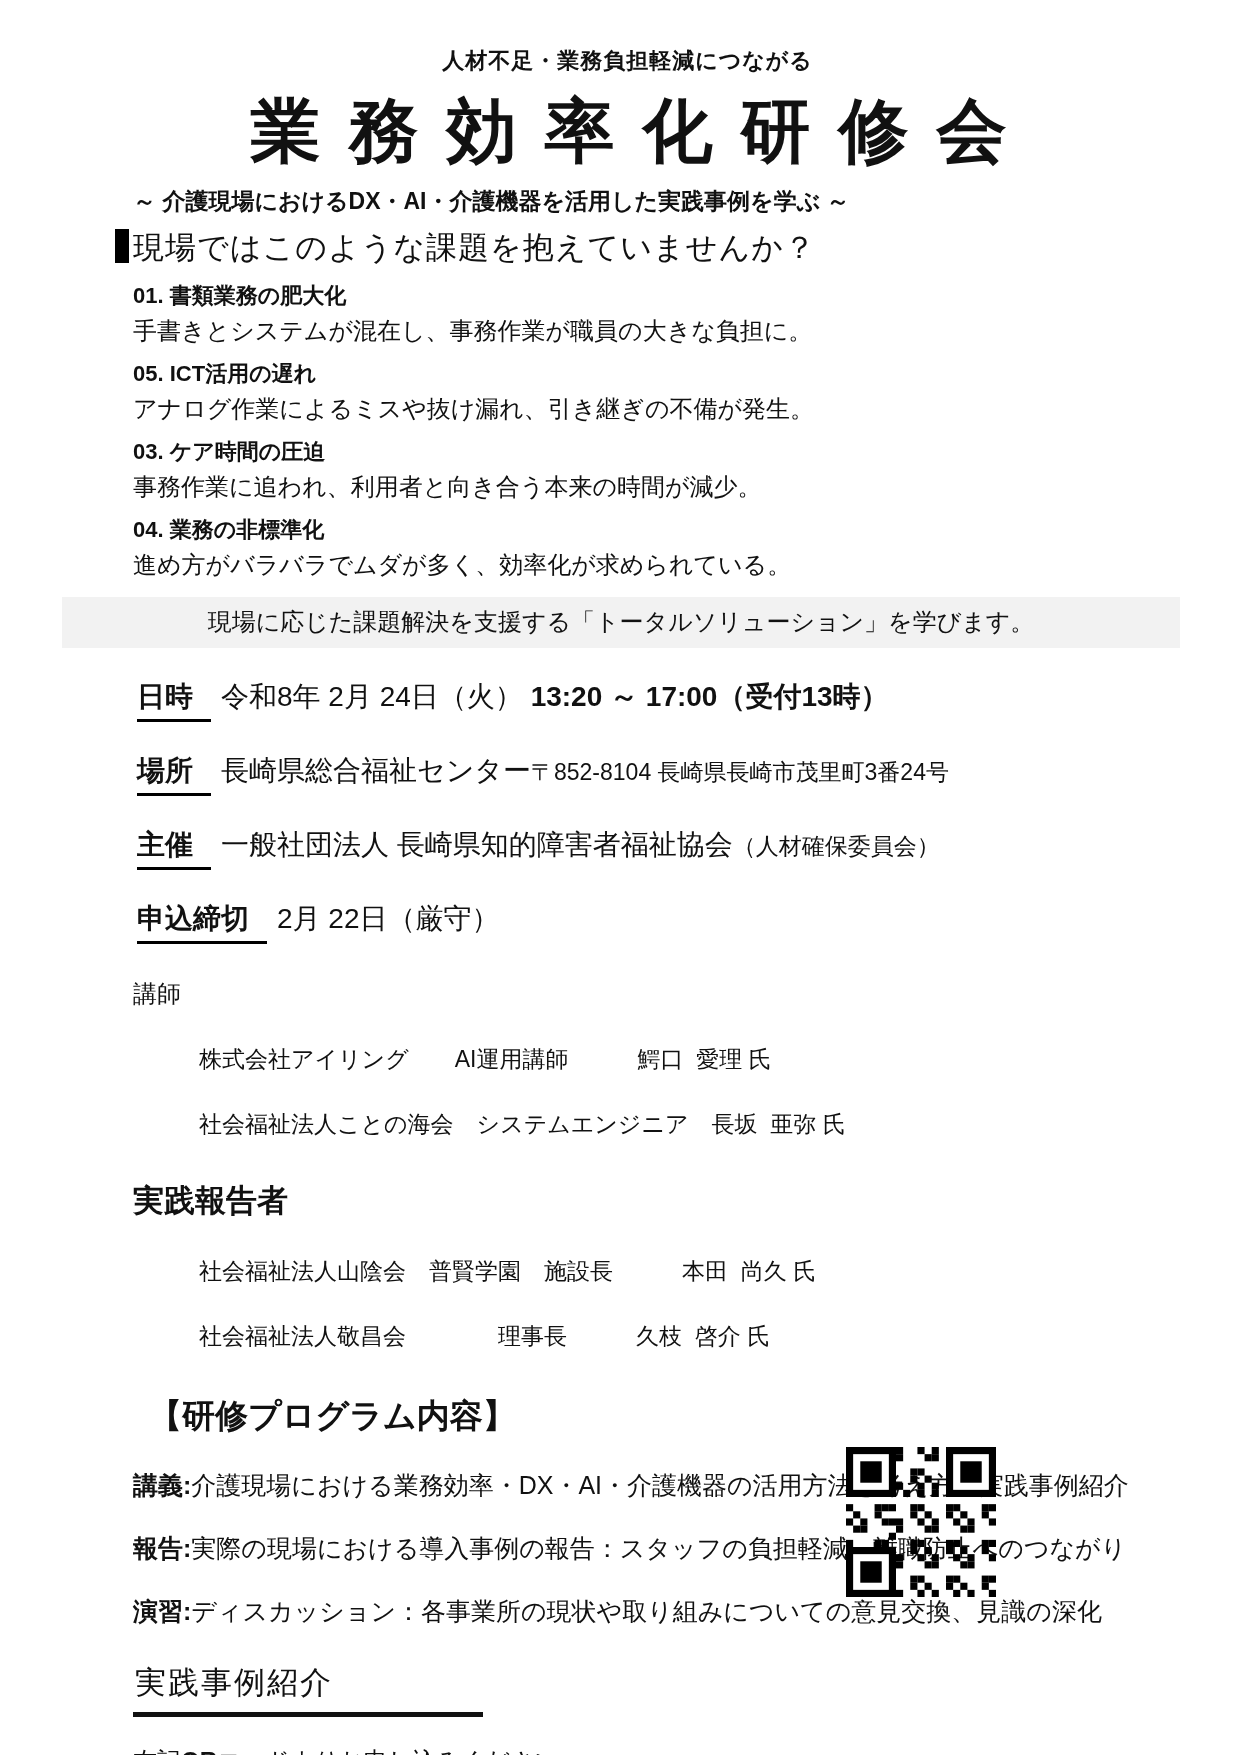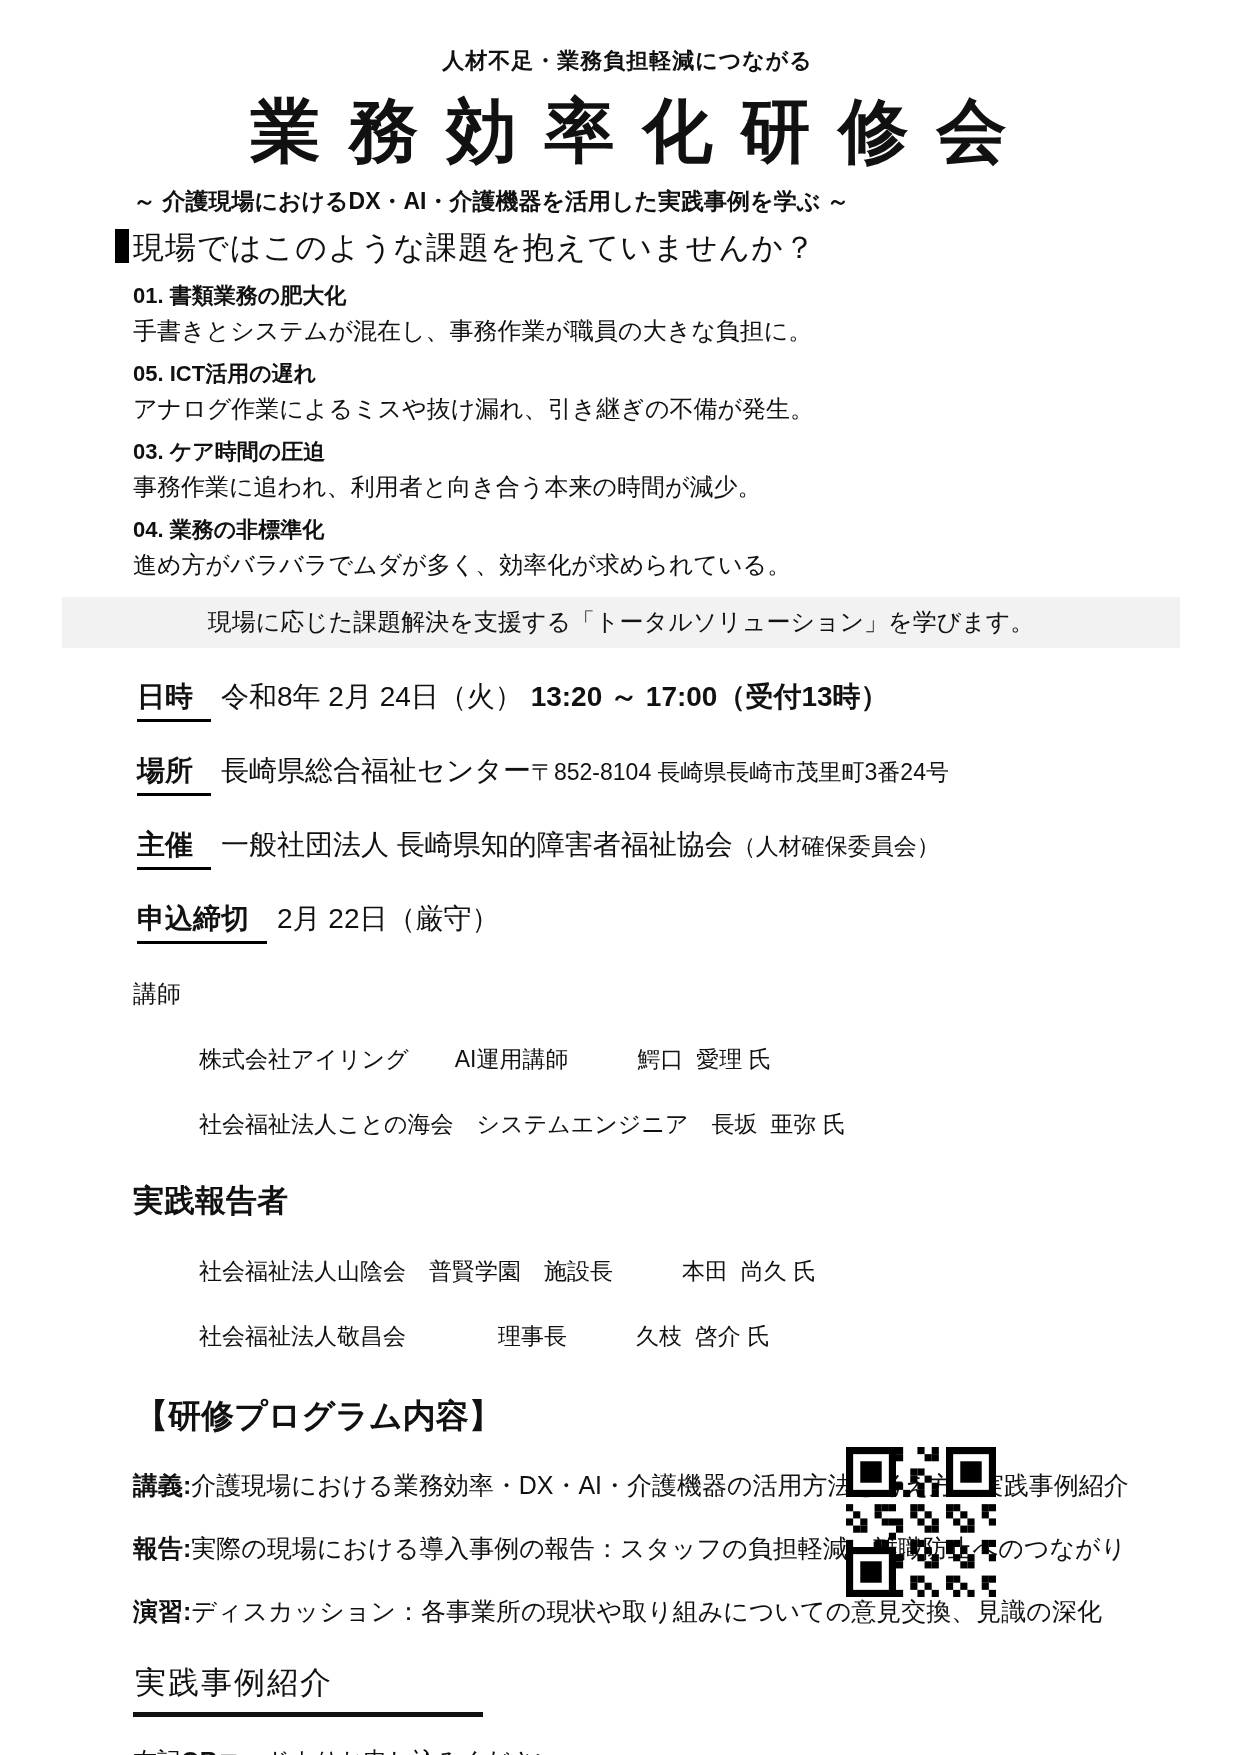--- a/index.html
+++ b/index.html
@@ -28,21 +28,21 @@
   .detail-row{margin:30px 0 0 4px;font-size:28px;white-space:nowrap;}
   .detail-label{display:inline-block;font-weight:bold;border-bottom:3px solid #000;padding:0 18px 3px 0;margin-right:10px;}
   .detail-strong{font-weight:bold;}
   .detail-note{font-size:23px;}
   .detail-addr{font-size:23px;}
   
   .h-lecturers{font-size:24px;font-weight:normal;margin:34px 0 0 0;}
   .h-reporters{font-size:31px;font-weight:bold;margin:40px 0 0 0;}
   .person-row{font-size:23px;margin:34px 0 0 66px;white-space:pre;}
   
-  .h-program{font-size:33px;font-weight:bold;margin:42px 0 0 2px;}
+  .h-program{font-size:33px;font-weight:bold;margin:42px 0 0 16px;}
   .program-row{font-size:25px;margin:30px 0 0 0;white-space:nowrap;}
   .program-prefix{font-weight:bold;}
   
   .h-apply{display:inline-block;font-size:31px;font-weight:normal;border-bottom:5px solid #111;padding:0 150px 8px 2px;margin:34px 0 0 0;letter-spacing:2px;}
   .apply-line{font-size:24px;margin:28px 0 0 0;}
   .qr{position:absolute;left:846px;top:1447px;width:150px;height:150px;}
   .qr svg{width:100%;height:100%;display:block;}
 </style>
 </head>
 <body>

